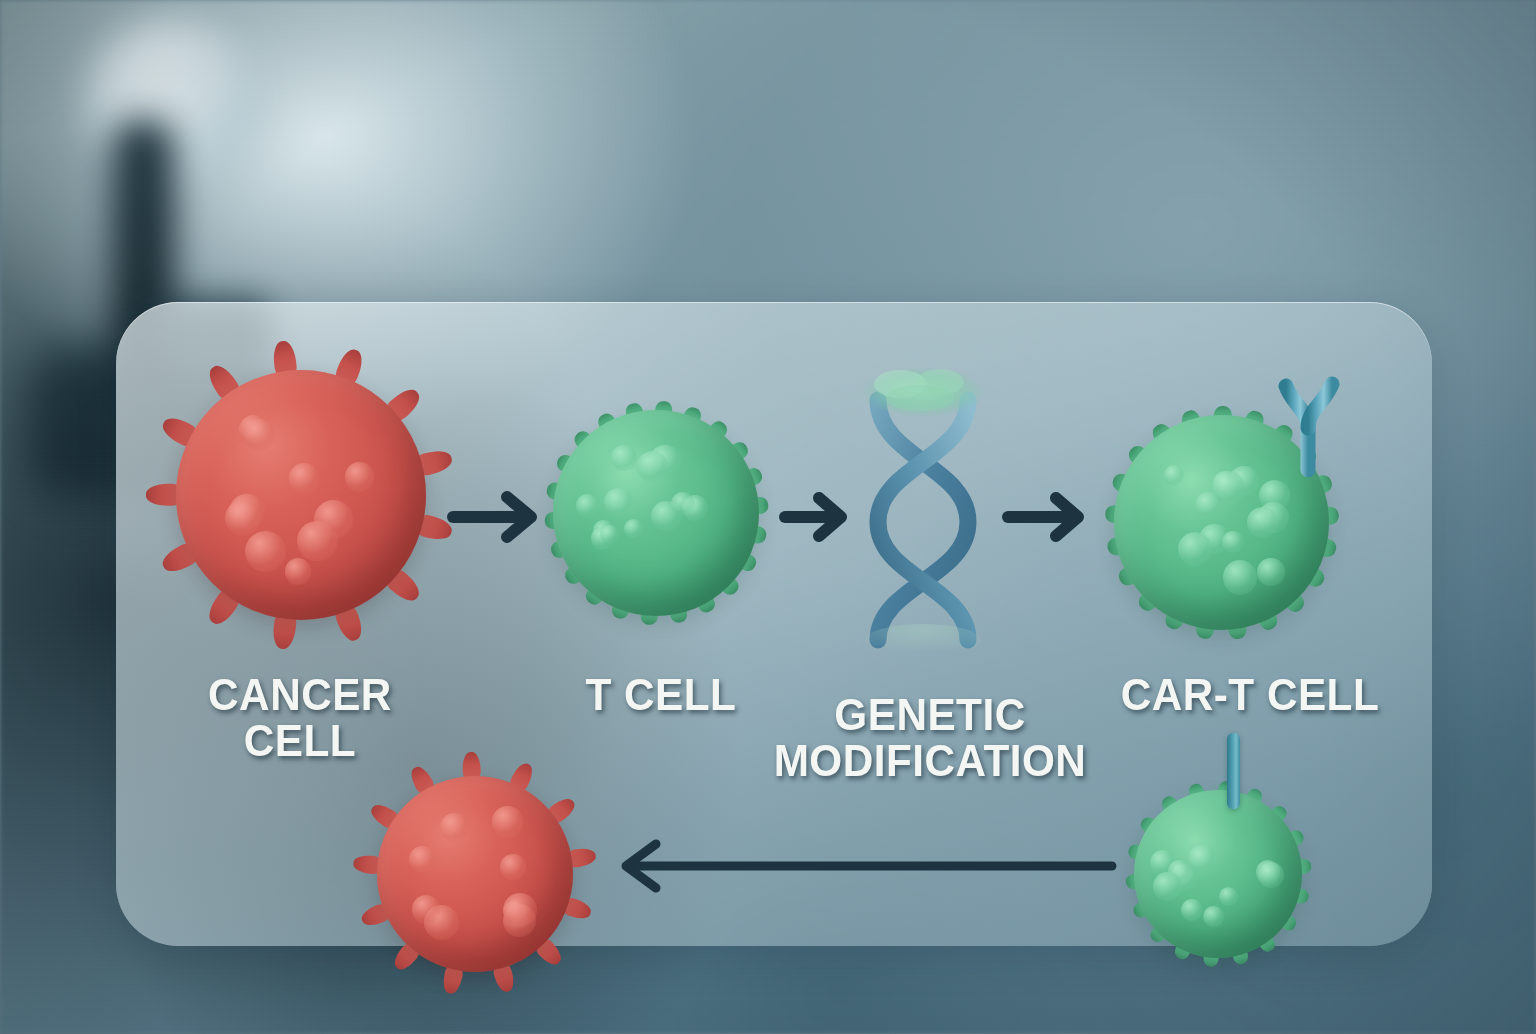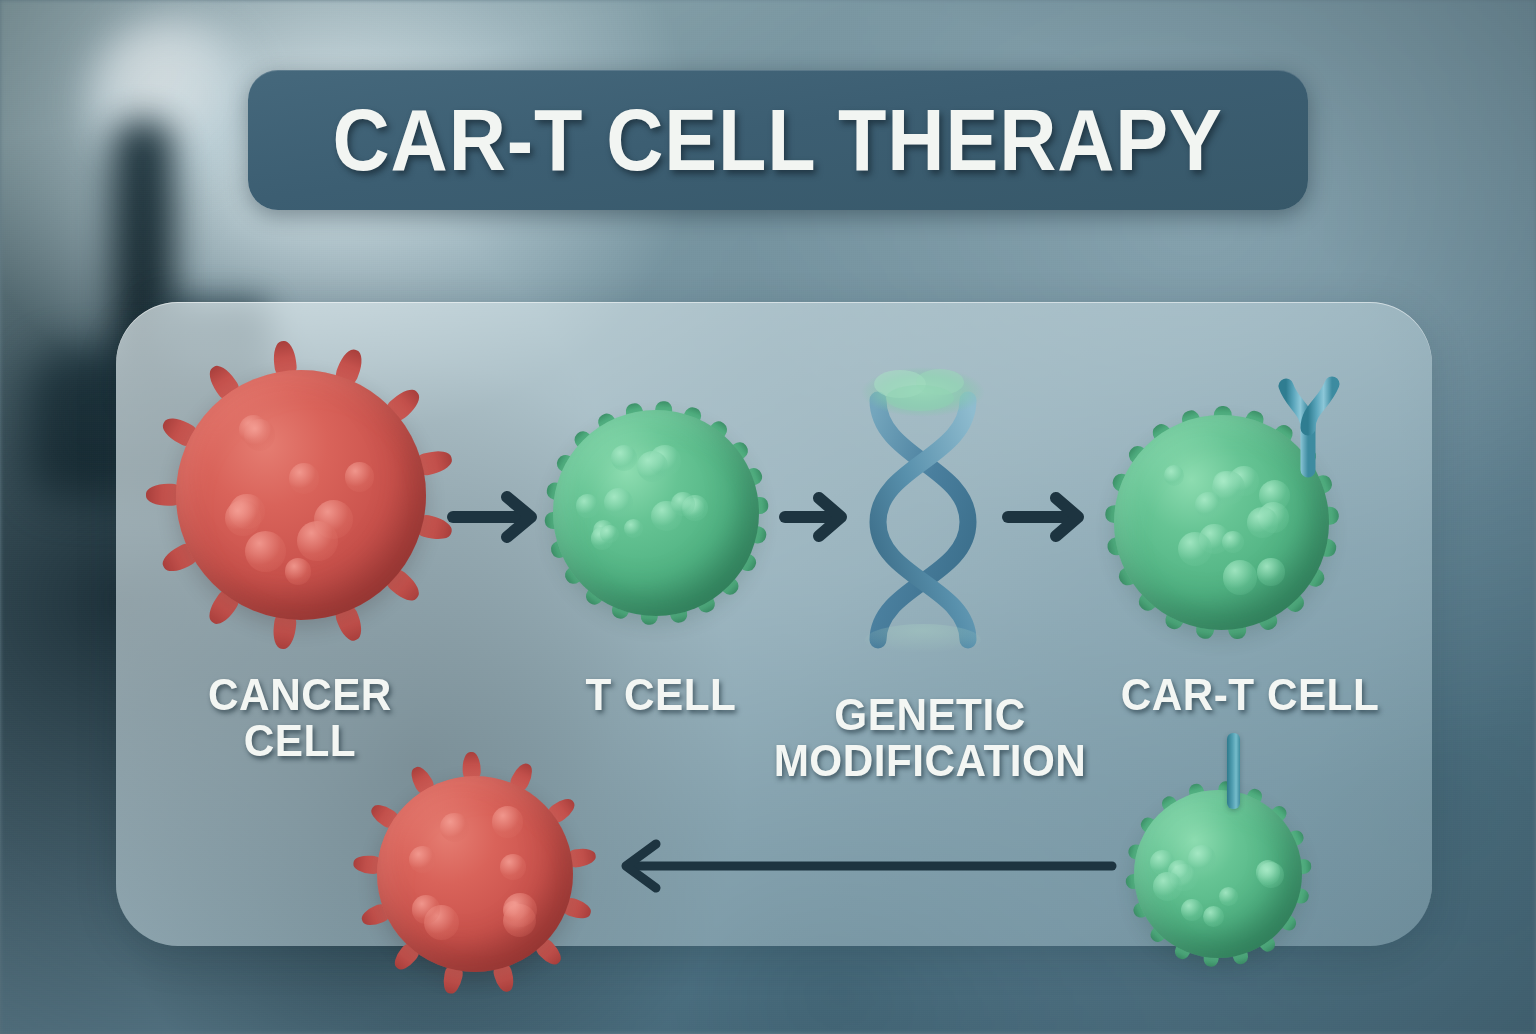--- a/index.html
+++ b/index.html
@@ -202,23 +202,20 @@
 <div id="stage">
 
   <div class="bg-base"></div>
   <div class="bg-micro-head"></div>
   <div class="bg-micro-arm"></div>
   <div class="bg-micro-stage"></div>
   <div class="bg-micro-base"></div>
   <div class="bg-grain"></div>
   <div class="bg-vignette"></div>
 
-  <div id="title-banner">
-    <div id="title-text">CAR-T CELL THERAPY</div>
-  </div>
 
   <div id="content-panel"></div>
 
   <div class="cell cell-red" id="cell-cancer" style="left:176px; top:370px; width:250px; height:250px;">
     <div class="cell-body"></div>
   <div class="spike" style="width: 22px; height: 155px; margin-left: -11px; transform: rotate(7deg);">
         <i style="margin-top: 118.4px; width: 22px; height: 36.6px;"></i>
       </div>
       <div class="spike" style="width: 22px; height: 155px; margin-left: -11px; transform: rotate(34.6923deg);">
         <i style="margin-top: 118.4px; width: 22px; height: 36.6px;"></i>

